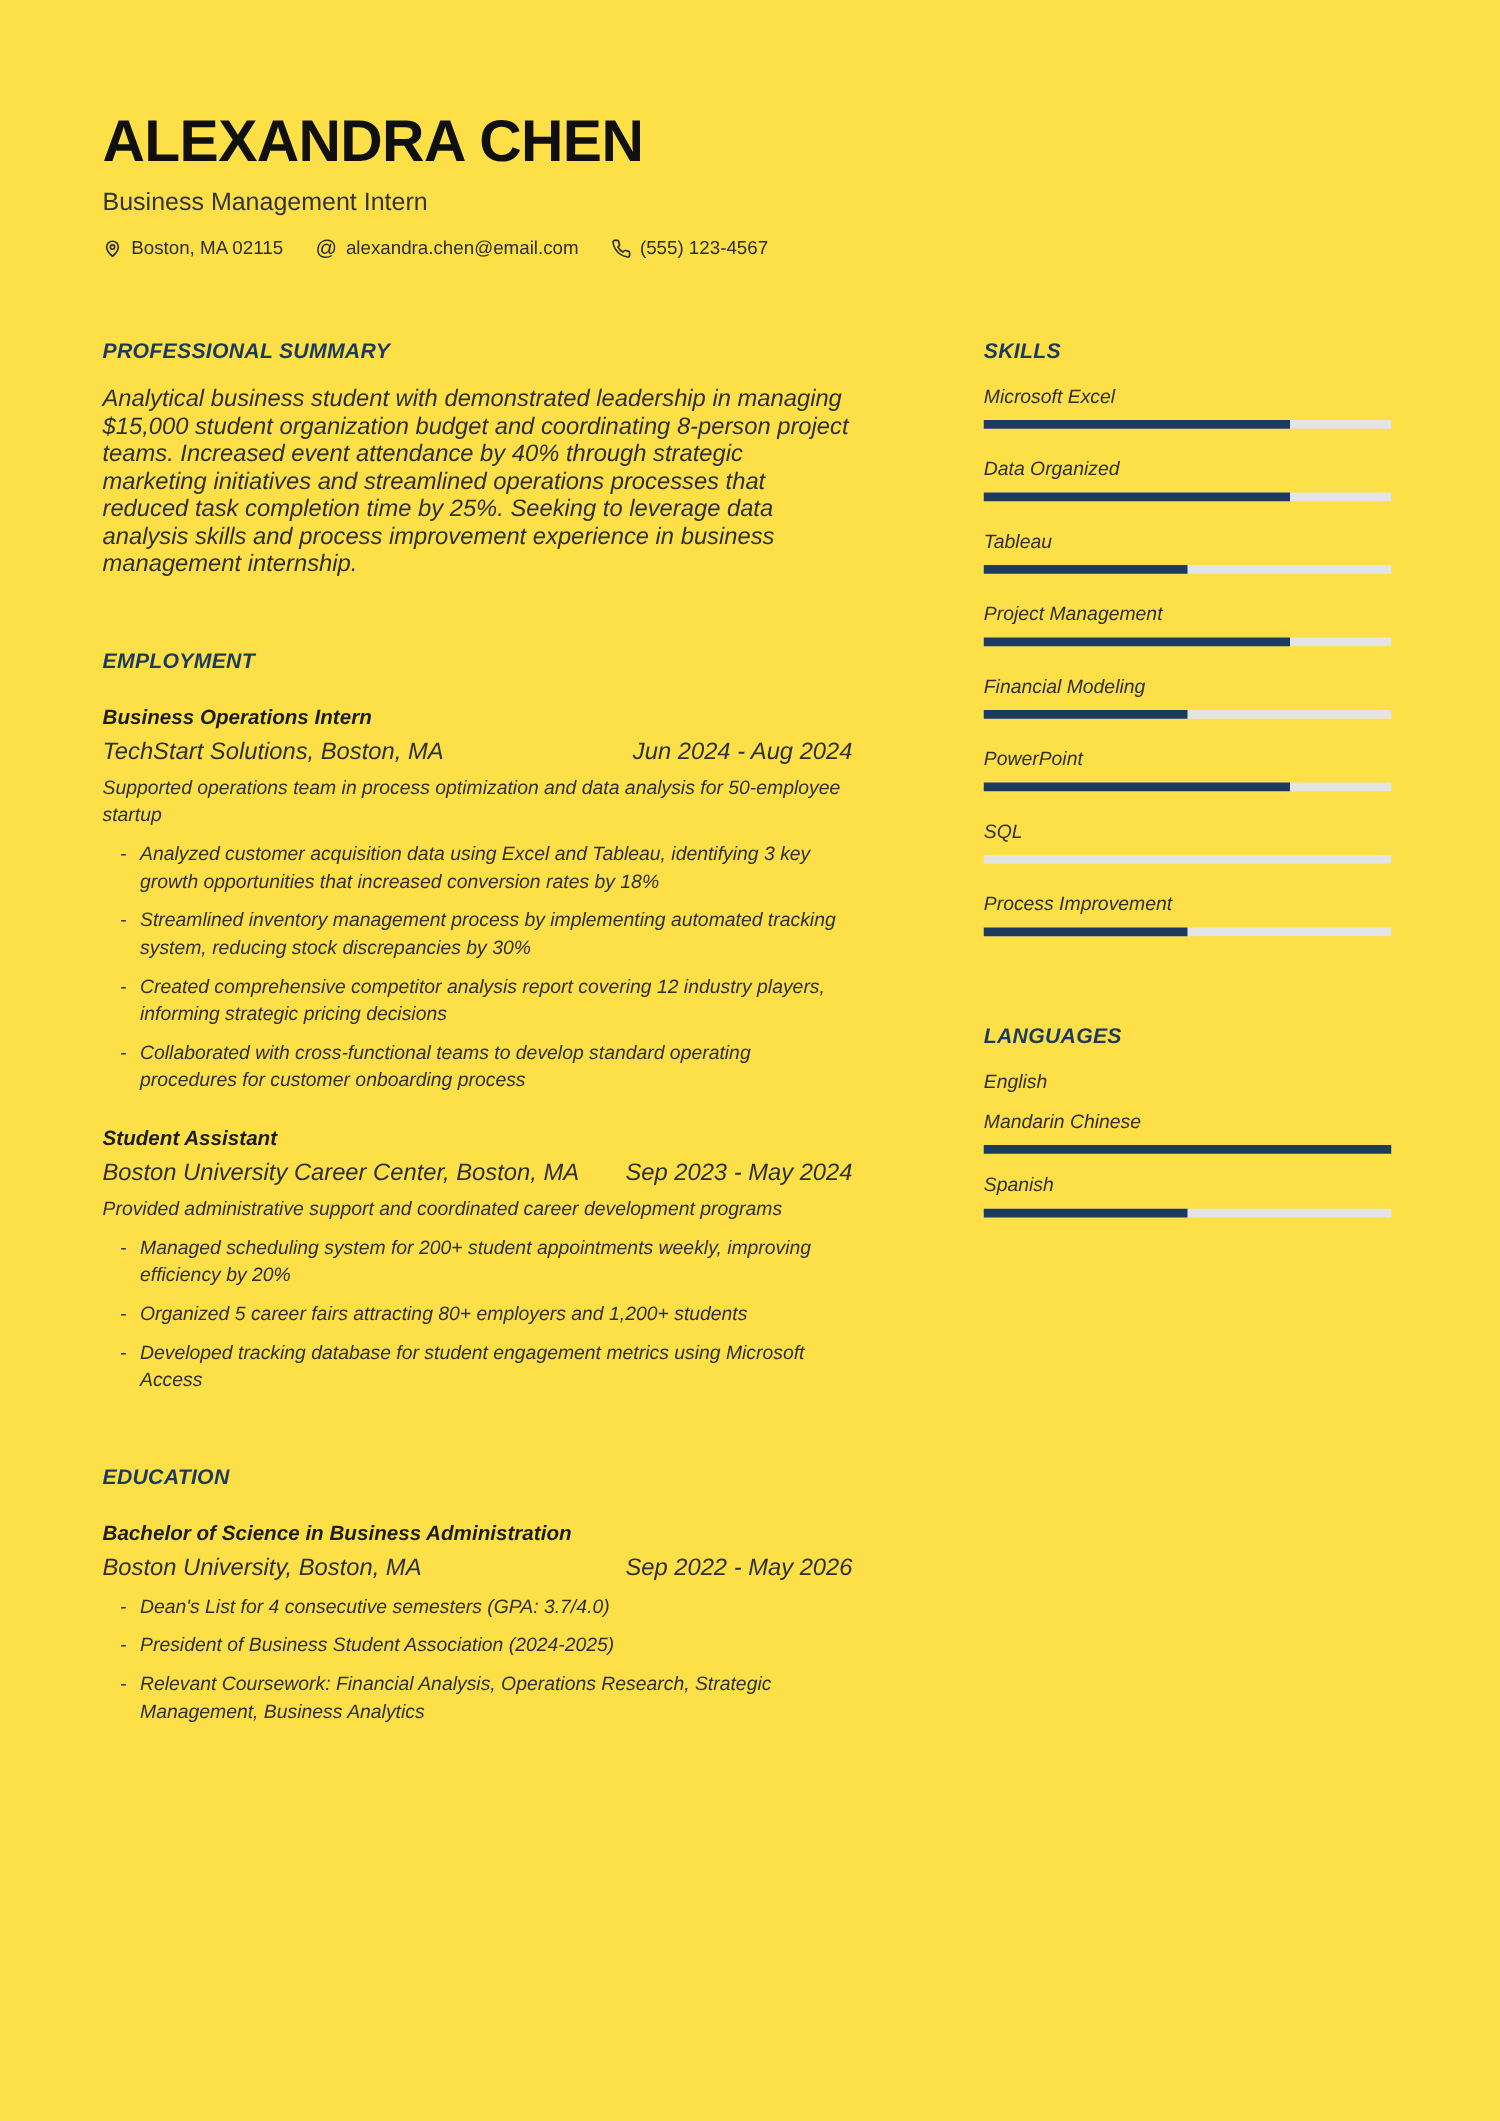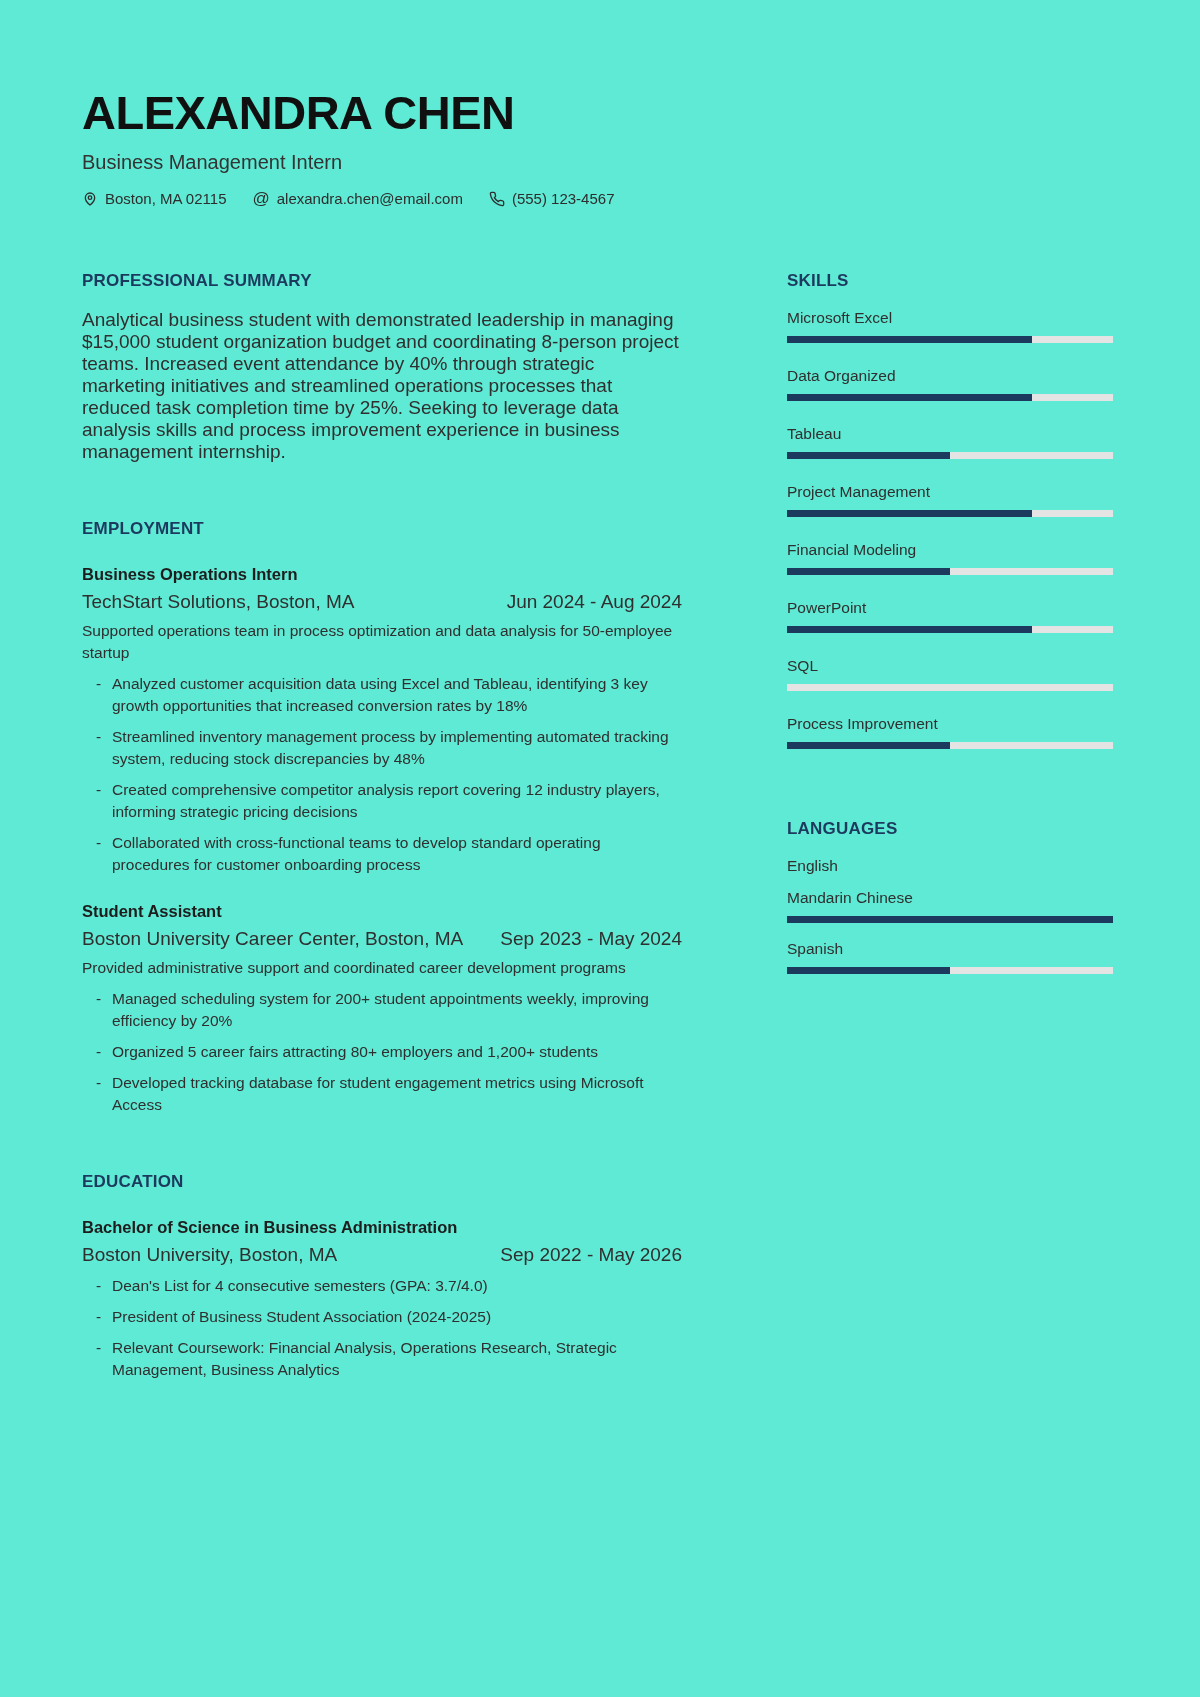--- a/index.html
+++ b/index.html
@@ -12,21 +12,21 @@
   body{
     width:1200px;
     min-height:1697px;
     font-family:"Liberation Sans", sans-serif;
     color:var(--text);
     position:relative;
   }
   .page{
     width:1200px;
     min-height:1697px;
-    background:#5eead4;
+    background:#fde047;
     padding:88px 87px 60px 82px;
   }
   
   .name{
     font-size:47px;
     font-weight:bold;
     color:#101010;
     letter-spacing:-0.5px;
     line-height:1.05;
   }
@@ -45,20 +45,21 @@
   }
   .contact-item{display:flex;align-items:center;gap:7px;}
   .contact-item svg{display:block;}
   .at-glyph{font-size:17px;color:#2d2d2d;line-height:1;}
   
   .columns{
     display:flex;
     justify-content:space-between;
     align-items:flex-start;
     margin-top:8px;
+    font-style:italic;
   }
   .main-col{width:600px;}
   .side-col{width:326px;}
   .section{margin-top:56px;}
   .section-heading{
     font-size:17px;
     font-weight:bold;
     color:var(--accent);
     letter-spacing:0.2px;
     margin-bottom:18px;
@@ -168,21 +169,21 @@
             <span>TechStart Solutions, Boston, MA</span>
             <span>Jun 2024 - Aug 2024</span>
           </div>
           <div class="job-desc">Supported operations team in process optimization and data analysis for 50-employee startup</div>
           <div class="bullet">
               <span class="dash">-</span>
               <span>Analyzed customer acquisition data using Excel and Tableau, identifying 3 key growth opportunities that increased conversion rates by 18%</span>
             </div>
           <div class="bullet">
               <span class="dash">-</span>
-              <span>Streamlined inventory management process by implementing automated tracking system, reducing stock discrepancies by 48%</span>
+              <span>Streamlined inventory management process by implementing automated tracking system, reducing stock discrepancies by 30%</span>
             </div>
           <div class="bullet">
               <span class="dash">-</span>
               <span>Created comprehensive competitor analysis report covering 12 industry players, informing strategic pricing decisions</span>
             </div>
           <div class="bullet">
               <span class="dash">-</span>
               <span>Collaborated with cross-functional teams to develop standard operating procedures for customer onboarding process</span>
             </div>
         </div>

